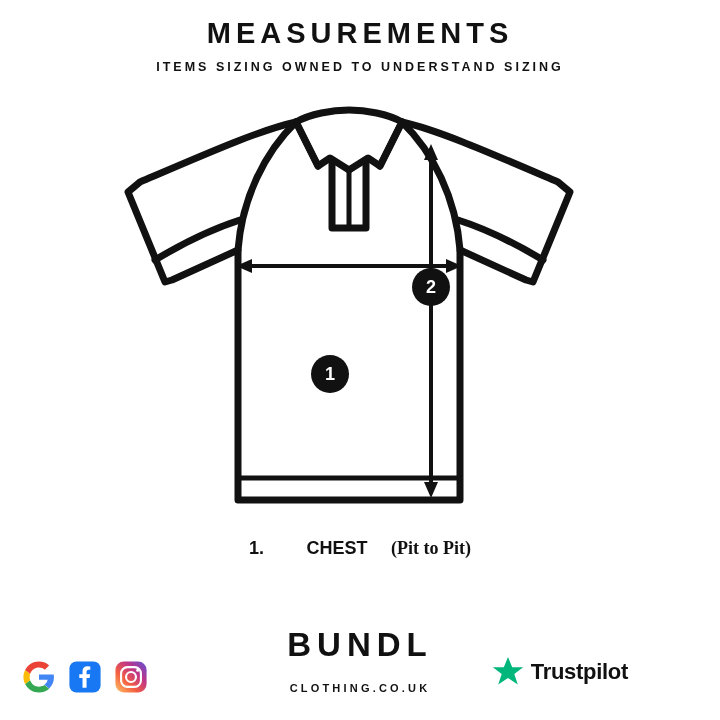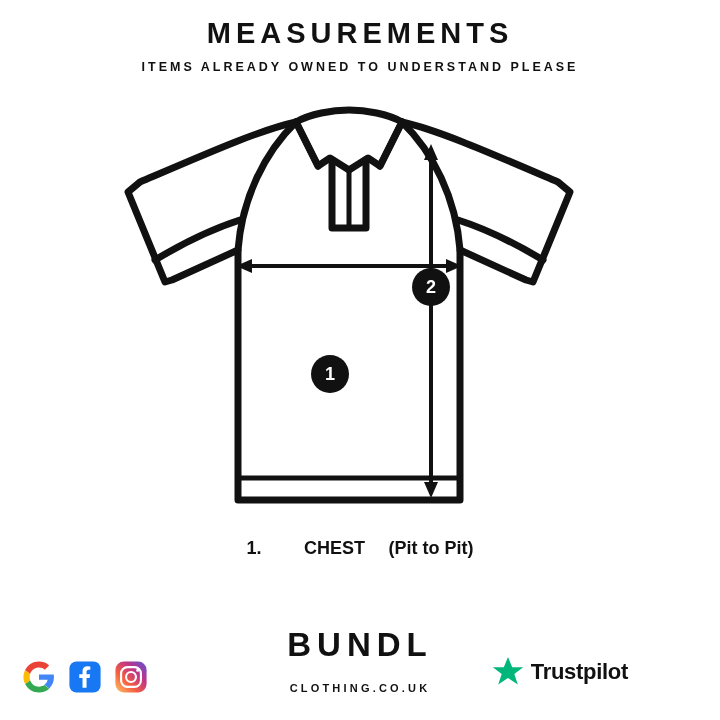--- a/index.html
+++ b/index.html
@@ -92,21 +92,21 @@
   .legend-row .num {
     display: inline-block;
     width: 34px;
     text-align: left;
   }
   .legend-row .lbl {
     display: inline-block;
     width: 108px;
     text-align: center;
   }
-  .legend-row .par { font-weight: bold; }
+  .legend-row .par { font-weight: bold; font-family: Liberation Serif, serif; }
 
   
   .footer {
     position: absolute;
     bottom: 18px;
     left: 0;
     width: 644px;
     height: 64px;
   }
   .social {
@@ -156,21 +156,21 @@
   }
 </style>
 </head>
 <body>
 
 <div id="page">
 
   <div class="header">
     <div class="title">MEASUREMENTS</div>
     <div class="subtitle">
-      <div>ITEMS ALREADY OWNED TO UNDERSTAND PLEASE</div>
+      <div>ITEMS SIZING OWNED TO UNDERSTAND SIZING</div>
     </div>
   </div>
 
   <div class="diagram">
     <svg width="500" height="420" viewBox="0 0 500 420" xmlns="http://www.w3.org/2000/svg">
       <g fill="none" stroke="#111111" stroke-width="7" stroke-linejoin="round" stroke-linecap="round">
 
         <path d="M186 22
                  C 150 30, 100 52, 30 82
                  L 18 92

